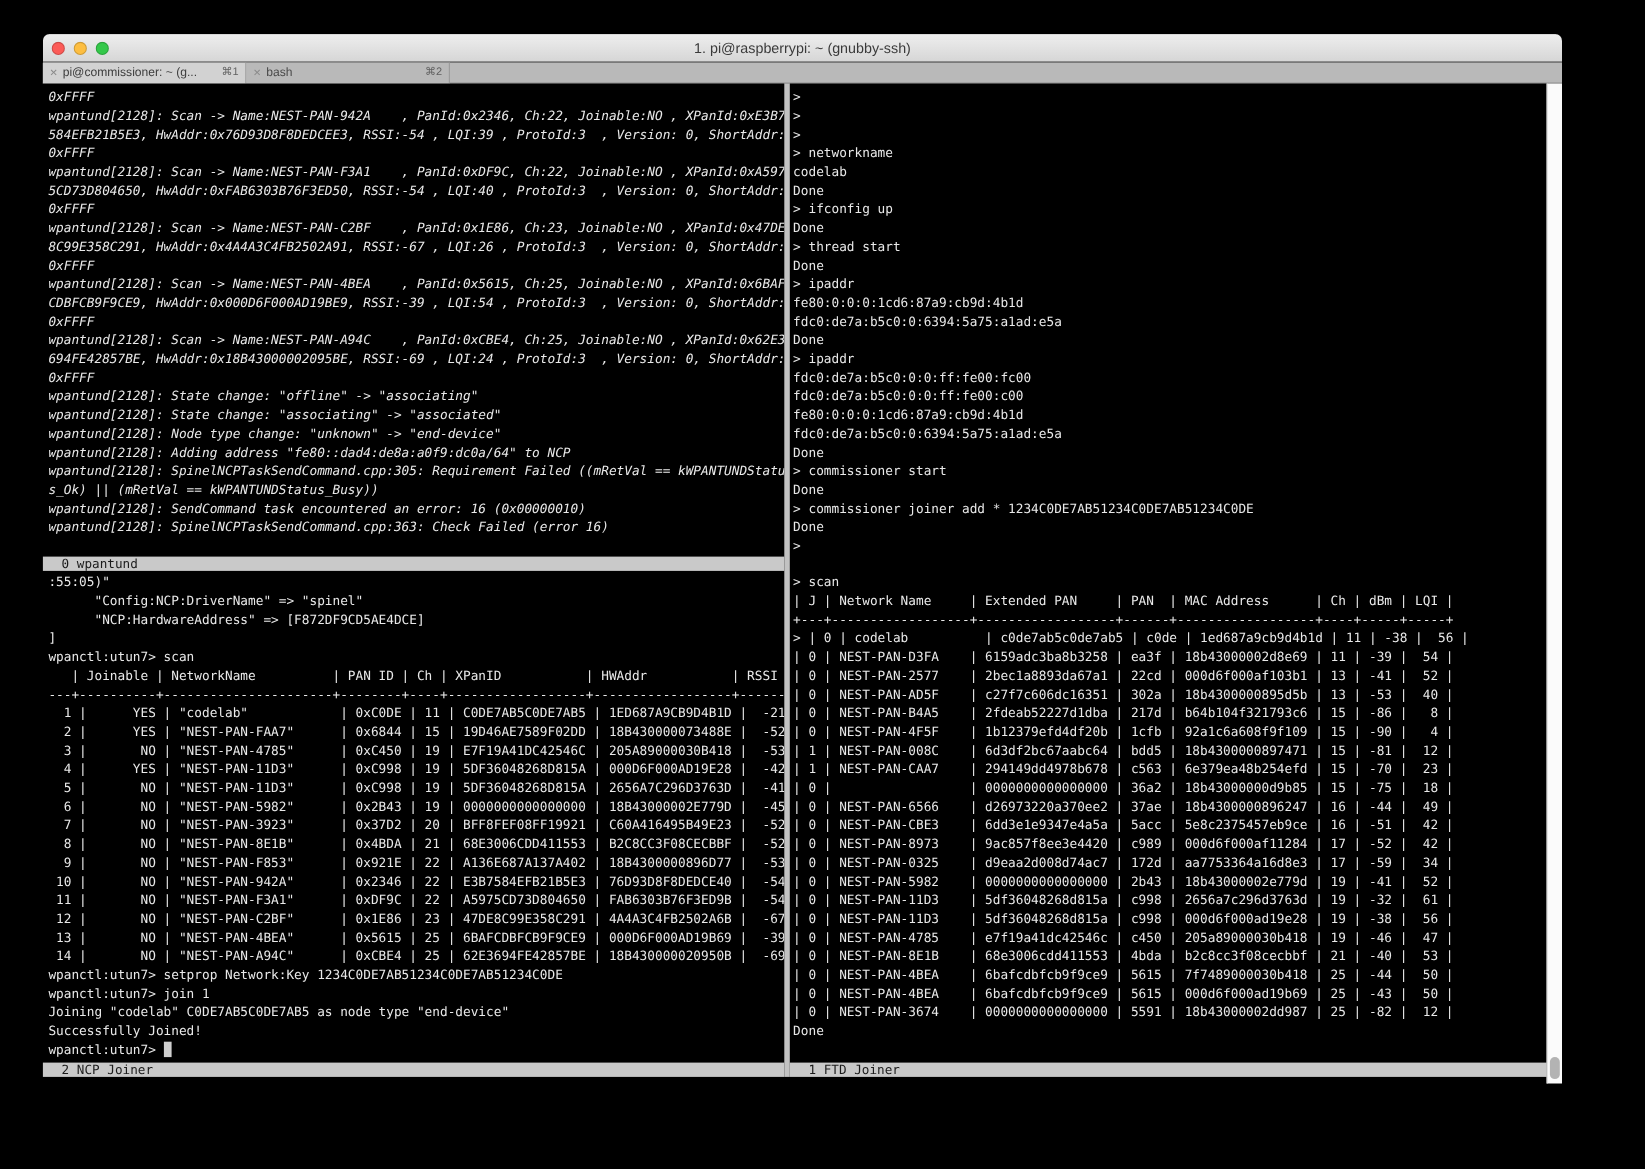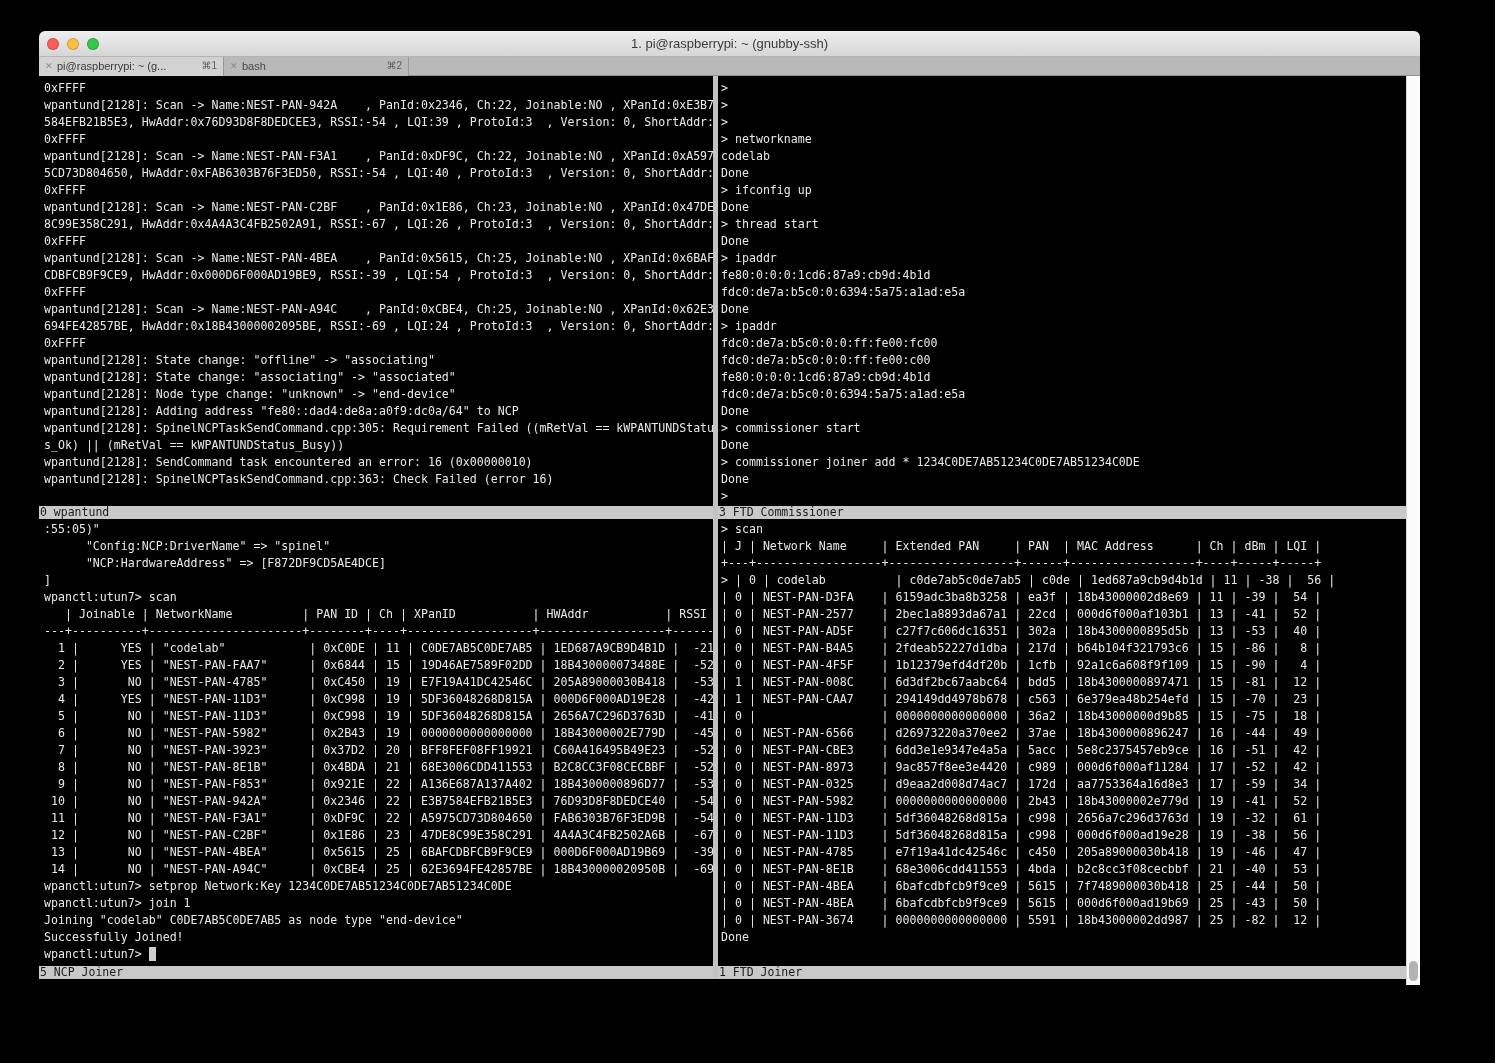--- a/index.html
+++ b/index.html
@@ -10,25 +10,25 @@
   #tl-close{left:8px;} #tl-min{left:28px;} #tl-zoom{left:48px;}
   #tabbar{position:absolute;left:0;top:26px;width:100%;height:19px;background:#b9b9b9;border-bottom:1px solid #8f8f8f;box-sizing:border-box;}
   .tab{position:absolute;top:0;height:19px;box-sizing:border-box;border-right:1px solid #999;font-size:11px;color:#3c3c3c;}
   .tab .x{position:absolute;left:6px;top:0;line-height:18px;font-size:9px;color:#8a8a8a;}
   .tab .t{position:absolute;left:18px;right:30px;top:0;line-height:18px;white-space:nowrap;overflow:hidden;}
   .tab .k{position:absolute;right:6px;top:0;line-height:18px;font-size:10px;color:#5f5f5f;}
   #tab1{left:0;width:185px;background:#d2d2d2;}
   #tab2{left:185px;width:185px;background:#b9b9b9;}
   #tab2 .t{text-align:left;color:#4a4a4a;}
   pre.term{position:absolute;margin:0;background:#000;color:#e9e9e9;font-family:"DejaVu Sans Mono",monospace;font-size:11.6px;line-height:17px;white-space:pre;overflow:hidden;box-sizing:border-box;}
-  #pre-wpantund{left:0;top:45px;width:674px;height:430px;padding:4px 0 0 5px;}
+  #pre-wpantund{left:0;top:45px;width:674px;height:430px;padding:4px 0 0 5px;font-style:italic;}
   #pre-comm{left:679px;top:45px;width:688px;height:430px;padding:4px 0 0 3px;}
   #pre-ncp{left:0;top:488px;width:674px;height:447px;padding:2px 0 0 5px;}
   #pre-ftdj{left:679px;top:488px;width:688px;height:447px;padding:2px 0 0 3px;}
-  .panebar{position:absolute;height:13px;background:#c9c9c9;color:#1b1b1b;font-family:"DejaVu Sans Mono",monospace;font-size:11.5px;line-height:13px;padding-left:1px;box-sizing:border-box;overflow:hidden;}
+  .panebar{position:absolute;height:13px;background:#c9c9c9;color:#1b1b1b;font-family:"DejaVu Sans Mono",monospace;font-size:11.5px;line-height:13px;padding-left:17px;box-sizing:border-box;overflow:hidden;}
   #bar-wpantund{left:0;top:475px;width:674px;}
   #bar-comm{left:679px;top:475px;width:688px;}
   #bar-ncp{left:0;top:935px;width:674px;}
   #bar-ftdj{left:679px;top:935px;width:688px;}
   #divider{position:absolute;left:674px;top:45px;width:5px;height:903px;background:#c2c2c2;}
   #scrollbar{position:absolute;left:1367px;top:45px;width:14px;height:909px;background:#fbfbfb;border-left:1px solid #d8d8d8;box-sizing:border-box;}
   #thumb{position:absolute;left:2px;top:885px;width:9px;height:20px;background:#b3b3b3;border-radius:5px;}
   .cursor{background:#cfcfcf;color:#cfcfcf;}
 </style>
 </head>
@@ -38,21 +38,21 @@
   <div id="titlebar">
     <span id="tl-close" class="tl" style="background: rgb(252, 91, 87);"></span>
     <span id="tl-min" class="tl" style="background: rgb(253, 190, 65);"></span>
     <span id="tl-zoom" class="tl" style="background: rgb(52, 200, 74);"></span>
     <div id="title">1. pi@raspberrypi: ~ (gnubby-ssh)</div>
   </div>
 
   <div id="tabbar">
     <div id="tab1" class="tab">
       <span class="x">✕</span>
-      <span class="t">pi@raspberrypi: ~ (g...</span>
+      <span class="t">pi@commissioner: ~ (g...</span>
       <span class="k">⌘1</span>
     </div>
     <div id="tab2" class="tab">
       <span class="x">✕</span>
       <span class="t">bash</span>
       <span class="k">⌘2</span>
     </div>
   </div>
 
   <pre id="pre-wpantund" class="term">0xFFFF
@@ -150,22 +150,21 @@
 | 0 | NEST-PAN-11D3    | 5df36048268d815a | c998 | 2656a7c296d3763d | 19 | -32 |  61 |
 | 0 | NEST-PAN-11D3    | 5df36048268d815a | c998 | 000d6f000ad19e28 | 19 | -38 |  56 |
 | 0 | NEST-PAN-4785    | e7f19a41dc42546c | c450 | 205a89000030b418 | 19 | -46 |  47 |
 | 0 | NEST-PAN-8E1B    | 68e3006cdd411553 | 4bda | b2c8cc3f08cecbbf | 21 | -40 |  53 |
 | 0 | NEST-PAN-4BEA    | 6bafcdbfcb9f9ce9 | 5615 | 7f7489000030b418 | 25 | -44 |  50 |
 | 0 | NEST-PAN-4BEA    | 6bafcdbfcb9f9ce9 | 5615 | 000d6f000ad19b69 | 25 | -43 |  50 |
 | 0 | NEST-PAN-3674    | 0000000000000000 | 5591 | 18b43000002dd987 | 25 | -82 |  12 |
 Done</pre>
 
   <div id="bar-wpantund" class="panebar">0 wpantund</div>
-  <div id="bar-comm" class="panebar">3 FTD Commissioner</div>
-  <div id="bar-ncp" class="panebar">5 NCP Joiner</div>
+  <div id="bar-ncp" class="panebar">2 NCP Joiner</div>
   <div id="bar-ftdj" class="panebar">1 FTD Joiner</div>
 
   <div id="divider"></div>
 
   <div id="scrollbar">
     <div id="thumb"></div>
   </div>
 </div>
 
 </body></html>

